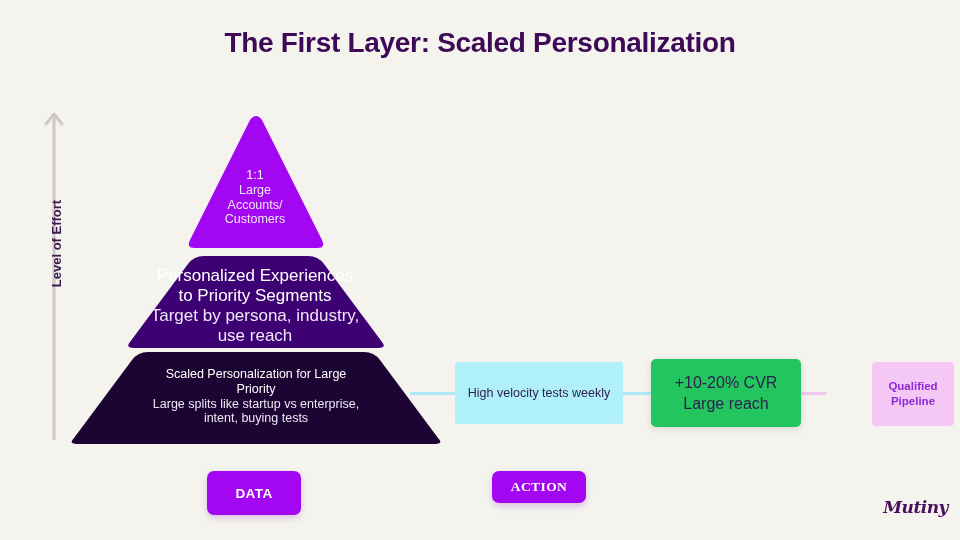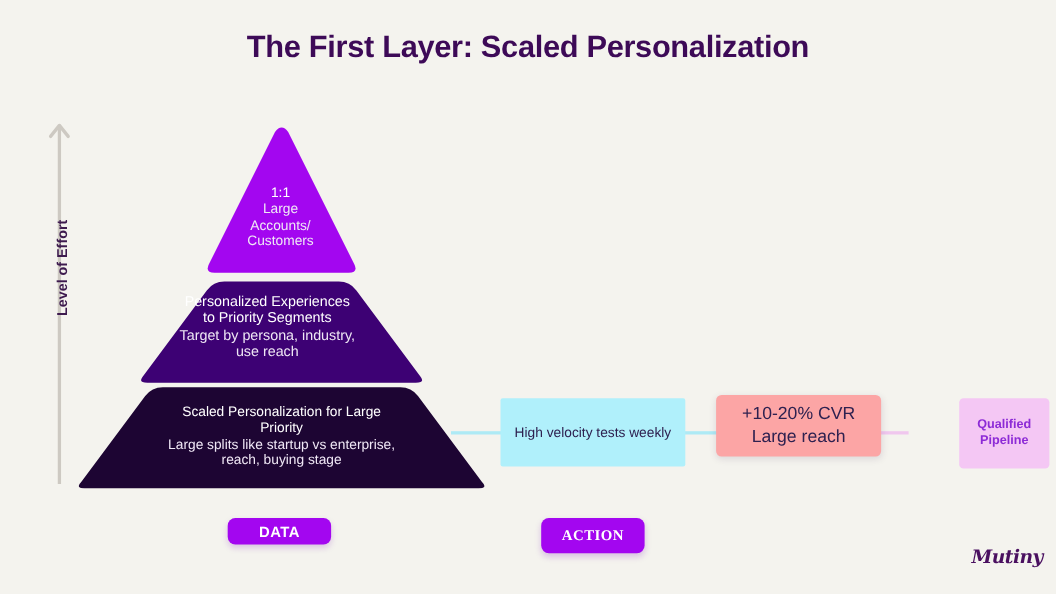--- a/index.html
+++ b/index.html
@@ -81,24 +81,24 @@
     color: #efe7f5;
   }
 
   #tier-top-text {
     left: 184px;
     top: 168px;
     width: 142px;
     font-size: 12.5px;
   }
   #tier-mid-text {
-    left: 116px;
+    left: 128px;
     top: 266px;
     width: 254px;
-    font-size: 13px;
+    font-size: 17px;
   }
   #tier-base-text {
     left: 96px;
     top: 367px;
     width: 320px;
     font-size: 12.5px;
   }
 
   
   .connector {
@@ -141,22 +141,22 @@
     background: #b0f0fb;
     color: #2e2150;
     font-size: 12.5px;
     border-radius: 2px;
     text-align: center;
   }
   #box-impact {
     left: 651px;
     top: 359px;
     width: 150px;
-    height: 56px;
-    background: #fca5a5;
+    height: 68px;
+    background: #22c55e;
     color: #2e2150;
     font-size: 16px;
     line-height: 1.32;
     border-radius: 5px;
     box-shadow: 0 2px 7px rgba(60,30,80,0.13);
   }
   #box-pipeline {
     left: 824px;
     top: 362px;
     width: 82px;
@@ -178,21 +178,21 @@
     justify-content: center;
     background: #a306f0;
     color: #ffffff;
     font-size: 13.5px;
     font-weight: bold;
     letter-spacing: 0.4px;
     border-radius: 7px;
     box-shadow: 0 3px 6px rgba(120,20,180,0.22);
     box-sizing: border-box;
   }
-  #pill-data   { left: 207px; top: 471px; width: 94px; height: 24px; }
+  #pill-data   { left: 207px; top: 471px; width: 94px; height: 44px; }
   #pill-action { left: 492px; top: 471px; width: 94px; height: 32px; font-family: Liberation Serif, serif; }
   #pill-impact { left: 678px; top: 471px; width: 94px; height: 32px; }
 
   
   #logo {
     position: absolute;
     left: 886px;
     top: 497px;
     width: 62px;
     height: 24px;
@@ -247,21 +247,21 @@
     <div class="ttl">Personalized Experiences</div>
     <div class="ttl">to Priority Segments</div>
     <div class="sub">Target by persona, industry,</div>
     <div class="sub">use reach</div>
   </div>
 
   <div class="tier-text" id="tier-base-text">
     <div class="ttl">Scaled Personalization for Large</div>
     <div class="ttl">Priority</div>
     <div class="sub">Large splits like startup vs enterprise,</div>
-    <div class="sub">reach, buying stage</div>
+    <div class="sub">intent, buying tests</div>
   </div>
 
   <div class="connector" id="conn-1"></div>
   <div class="connector" id="conn-2"></div>
   <div class="connector" id="conn-3"></div>
 
   <div class="flow-box" id="box-action">
     <span>High velocity tests weekly</span>
   </div>
 

